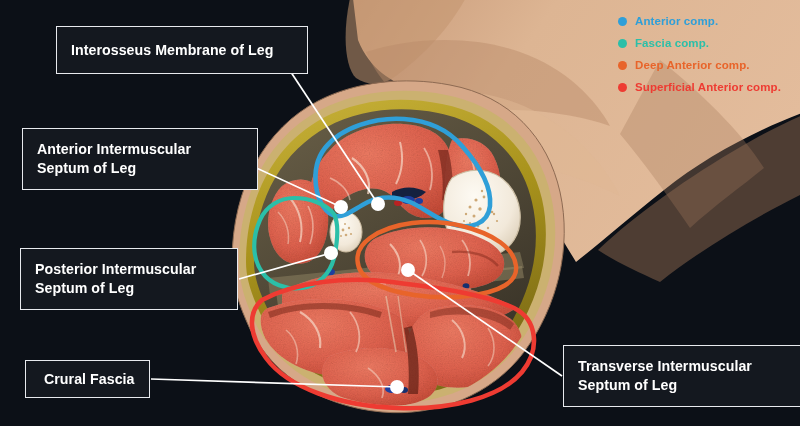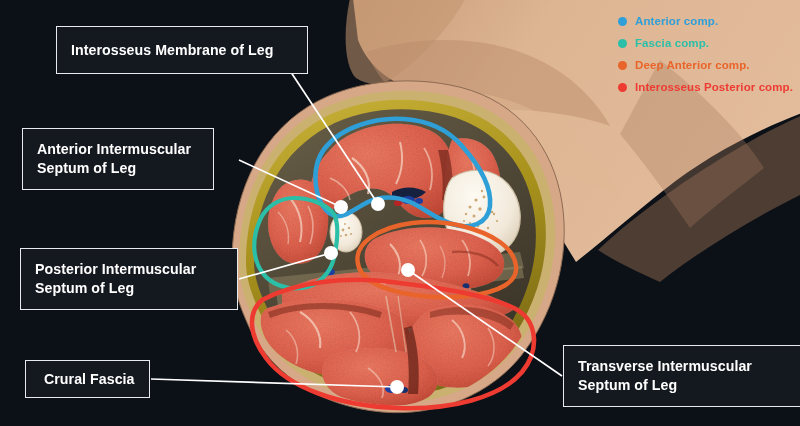--- a/index.html
+++ b/index.html
@@ -58,21 +58,21 @@
   }
   .callout-text {
     color: #ffffff;
     font-size: 14.2px;
     font-weight: bold;
     line-height: 1.32;
     letter-spacing: .05px;
   }
 
   #callout-interosseus { left: 20px;  top: 26px;  width: 252px; height: 48px; margin-left: 36px; }
-  #callout-anterior    { left: 22px;  top: 128px; width: 192px; height: 62px; }
+  #callout-anterior    { left: 22px;  top: 128px; width: 236px; height: 62px; }
   #callout-posterior   { left: 20px;  top: 248px; width: 218px; height: 62px; }
   #callout-crural      { left: 25px;  top: 360px; width: 125px; height: 38px; padding-left: 18px; }
   #callout-transverse  { left: 563px; top: 345px; width: 268px; height: 62px; }
 
   
   #leaders { position:absolute; inset:0; pointer-events:none; }
   #leaders svg { display:block; width:800px; height:426px; }
 </style>
 </head>
 <body>
@@ -415,17 +415,17 @@
     <div class="legend-row">
       <span class="legend-dot" style="background: rgb(43, 191, 168);"></span>
       <span class="legend-label" style="color: rgb(43, 191, 168);">Fascia comp.</span>
     </div>
     <div class="legend-row">
       <span class="legend-dot" style="background: rgb(232, 100, 42);"></span>
       <span class="legend-label" style="color: rgb(232, 100, 42);">Deep Anterior  comp.</span>
     </div>
     <div class="legend-row">
       <span class="legend-dot" style="background: rgb(238, 59, 50);"></span>
-      <span class="legend-label" style="color: rgb(238, 59, 50);">Interosseus Posterior comp.</span>
+      <span class="legend-label" style="color: rgb(238, 59, 50);">Superficial Anterior comp.</span>
     </div>
   </div>
 
 </div>
 
 </body></html>

